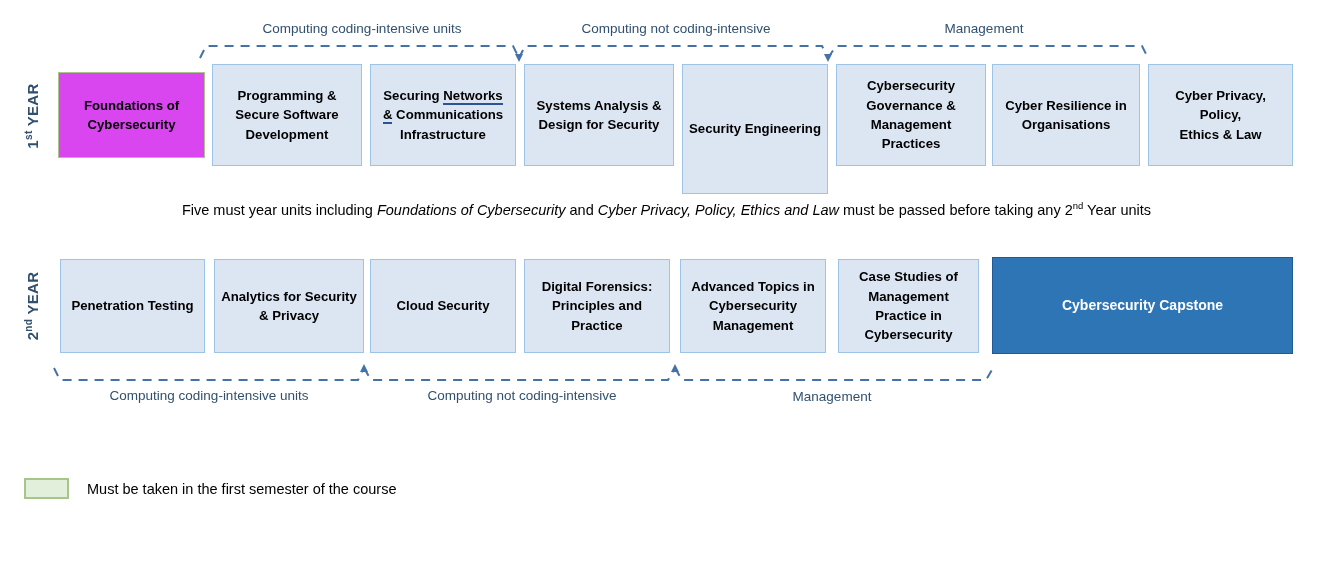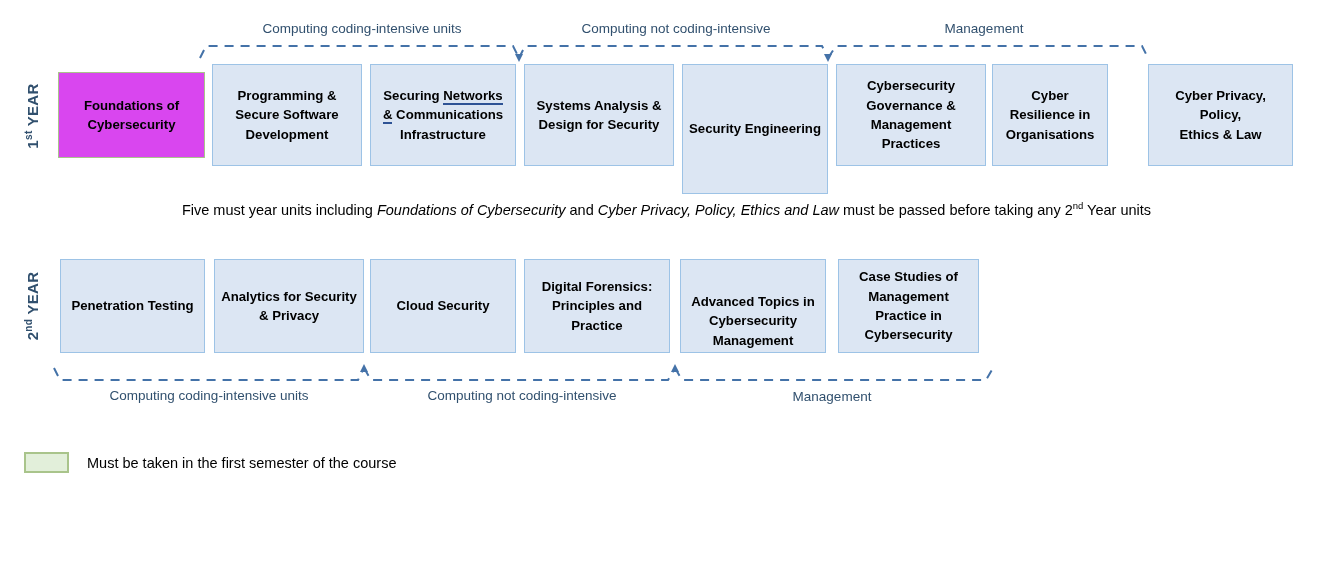--- a/index.html
+++ b/index.html
@@ -104,21 +104,21 @@
   #middle-note i { font-style: italic; }
   #middle-note sup { font-size: 9.5px; vertical-align: super; }
 
   
   .legend-row {
     position: absolute;
     left: 24px;
     display: flex;
     align-items: center;
   }
-  #legend-row-0 { top: 452px; text-align: center; }
+  #legend-row-0 { top: 478px; text-align: center; }
   #legend-row-1 { top: 510px; }
   .legend-swatch {
     width: 45px;
     height: 21px;
     box-sizing: border-box;
     margin-right: 18px;
   }
   .legend-swatch.green { background: #E2EFDA; border: 2px solid #A9C48B; }
   .legend-swatch.blue  { background: #2E75B6; border: 2px solid #1F4E79; }
   .legend-text {
@@ -201,21 +201,21 @@
 
   <div class="unit-box blue" style="left:836px; top:64px; width:150px; height:102px;">
     <span>
       <span class="txt">Cybersecurity</span>
       <span class="txt">Governance &amp;</span>
       <span class="txt">Management</span>
       <span class="txt">Practices</span>
     </span>
   </div>
 
-  <div class="unit-box blue" style="left:992px; top:64px; width:116px; height:102px;">
+  <div class="unit-box blue" style="left:992px; top:64px; width:148px; height:102px;">
     <span>
       <span class="txt">Cyber Resilience in</span>
       <span class="txt">Organisations</span>
     </span>
   </div>
 
   <div class="unit-box blue" style="left:1148px; top:64px; width:145px; height:102px;">
     <span>
       <span class="txt">Cyber Privacy, Policy,</span>
       <span class="txt">Ethics &amp; Law</span>
@@ -250,37 +250,42 @@
   </div>
 
   <div class="unit-box blue" style="left:524px; top:259px; width:146px; height:94px;">
     <span>
       <span class="txt">Digital Forensics:</span>
       <span class="txt">Principles and</span>
       <span class="txt">Practice</span>
     </span>
   </div>
 
-  <div class="unit-box blue" style="left:680px; top:259px; width:146px; height:94px;align-items:flex-end;">
+  <div class="unit-box blue" style="left:680px; top:259px; width:146px; height:94px;">
     <span>
       <span class="txt">Advanced Topics in</span>
       <span class="txt">Cybersecurity</span>
       <span class="txt">Management</span>
     </span>
   </div>
 
   <div class="unit-box blue" style="left:838px; top:259px; width:141px; height:94px;">
     <span>
       <span class="txt">Case Studies of</span>
       <span class="txt">Management</span>
       <span class="txt">Practice in</span>
       <span class="txt">Cybersecurity</span>
     </span>
   </div>
 
+  <div class="unit-box capstone" style="left:992px; top:257px; width:301px; height:97px; font-size:14px;">
+    <span>
+      <span class="txt">Cybersecurity Capstone</span>
+    </span>
+  </div>
 
   <svg class="bracket-svg" width="1333" height="576">
     <g fill="none" stroke="#4472A8" stroke-width="2" stroke-dasharray="9,7">
 
       <path d="M54,368 L60,380 L358,380 L364,368"></path>
 
       <path d="M364,368 L371,380 L668,380 L675,368"></path>
 
       <path d="M675,368 L682,380 L986,380 L993,368"></path>
     </g>

